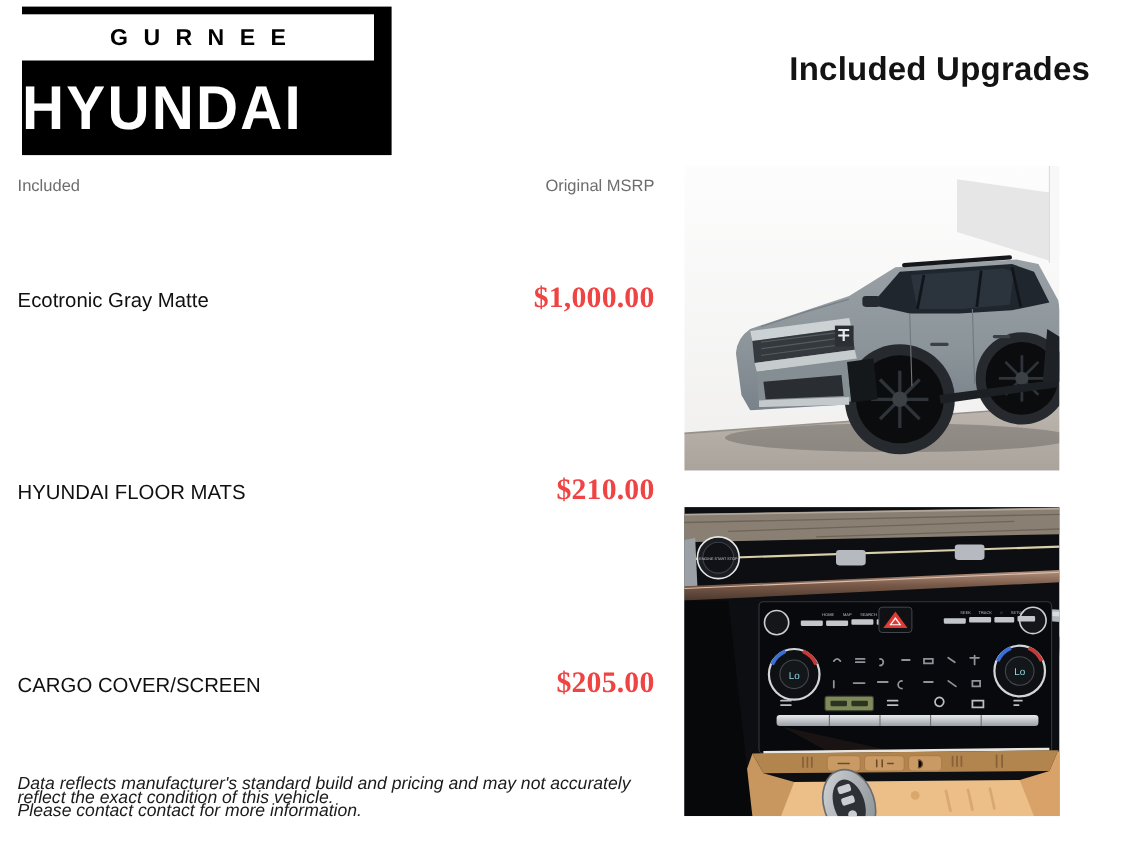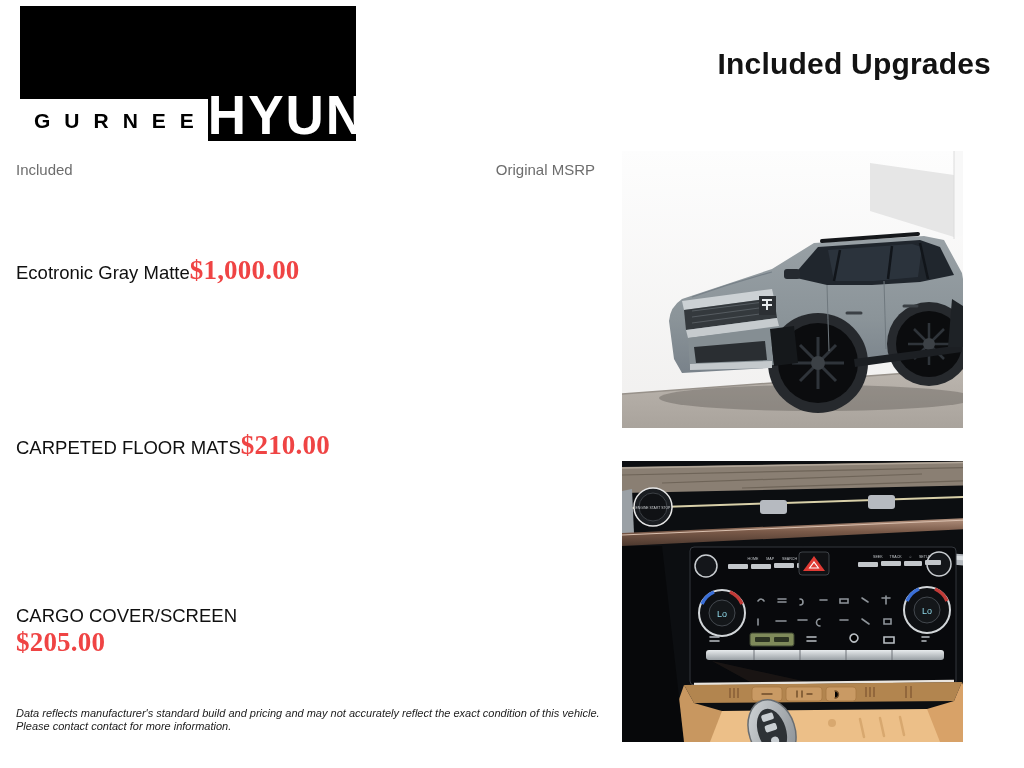--- a/index.html
+++ b/index.html
@@ -4,21 +4,21 @@
 <style>
   * { margin:0; padding:0; box-sizing:border-box; }
   html,body { background:#ffffff; }
   .page {
     position:relative; width:1024px; height:768px; background:#ffffff;
     font-family:"Liberation Sans", sans-serif; overflow:hidden;
   }
   
   .logo {
     position:absolute; left:20px; top:6px; width:336px; height:135px;
-    background:#000000; display:flex; flex-direction:row; align-items:flex-end;
+    background:#000000; display:flex; flex-direction:column; align-items:flex-start;
   }
   .logo-top {
     margin-top:7px; width:320px; height:42px; background:#ffffff;
     display:flex; align-items:center; justify-content:center;
   }
   .logo-top span {
     color:#000000; font-weight:bold; font-size:21px;
     letter-spacing:14px; padding-left:14px; line-height:1;
   }
   .logo-bottom {
@@ -32,34 +32,34 @@
     font-size:30px; font-weight:700; color:#131313; letter-spacing:0.2px;
   }
   
   .col-headers {
     position:absolute; left:16px; top:161px; width:579px;
     display:flex; justify-content:space-between;
     font-size:15px; color:#6d6d6d;
   }
   .upgrade-row {
     position:absolute; left:16px; width:579px;
-    display:flex; align-items:baseline;
-  }
-  .row-1 { top:255px; } .row-2 { top:430px; } .row-3 { top:605px;flex-direction:column; }
+    display:flex; justify-content:space-between; align-items:baseline;
+  }
+  .row-1 { top:255px; } .row-2 { top:430px; } .row-3 { top:605px; }
   .upgrade-name { font-size:18.5px; color:#101010; }
   .upgrade-price { font-size:27px; font-weight:800; color:#ef4444; letter-spacing:0.2px;font-family:Liberation Serif, serif; }
   
   .photo { position:absolute; left:622px; width:341px; overflow:hidden; }
   .photo svg { display:block; }
   .photo-exterior { top:151px; height:277px; }
   .photo-interior { top:461px; height:281px; }
   
   .disclaimer {
     position:absolute; left:16px; top:707px; width:600px;
-    font-size:11px; font-style:italic; color:#1b1b1b; line-height:12.5px;
+    font-size:16px; font-style:italic; color:#1b1b1b; line-height:12.5px;
   }
 </style>
 </head>
 <body>
 
 <div class="page">
 
   <div class="logo">
     <div class="logo-top">
       <span>GURNEE</span>
@@ -72,21 +72,21 @@
   <div class="col-headers">
     <span>Included</span>
     <span>Original MSRP</span>
   </div>
 
   <div class="upgrade-row row-1">
     <span class="upgrade-name">Ecotronic Gray Matte</span>
     <span class="upgrade-price">$1,000.00</span>
   </div>
   <div class="upgrade-row row-2">
-    <span class="upgrade-name">CARPETED FLOOR MATS</span>
+    <span class="upgrade-name">HYUNDAI FLOOR MATS</span>
     <span class="upgrade-price">$210.00</span>
   </div>
   <div class="upgrade-row row-3">
     <span class="upgrade-name">CARGO COVER/SCREEN</span>
     <span class="upgrade-price">$205.00</span>
   </div>
 
   <div class="photo photo-exterior" role="img" aria-label="Gray matte Hyundai SUV, front three-quarter view in white showroom">
     <svg width="369" height="277" viewBox="0 0 369 277" xmlns="http://www.w3.org/2000/svg">
       <defs>

